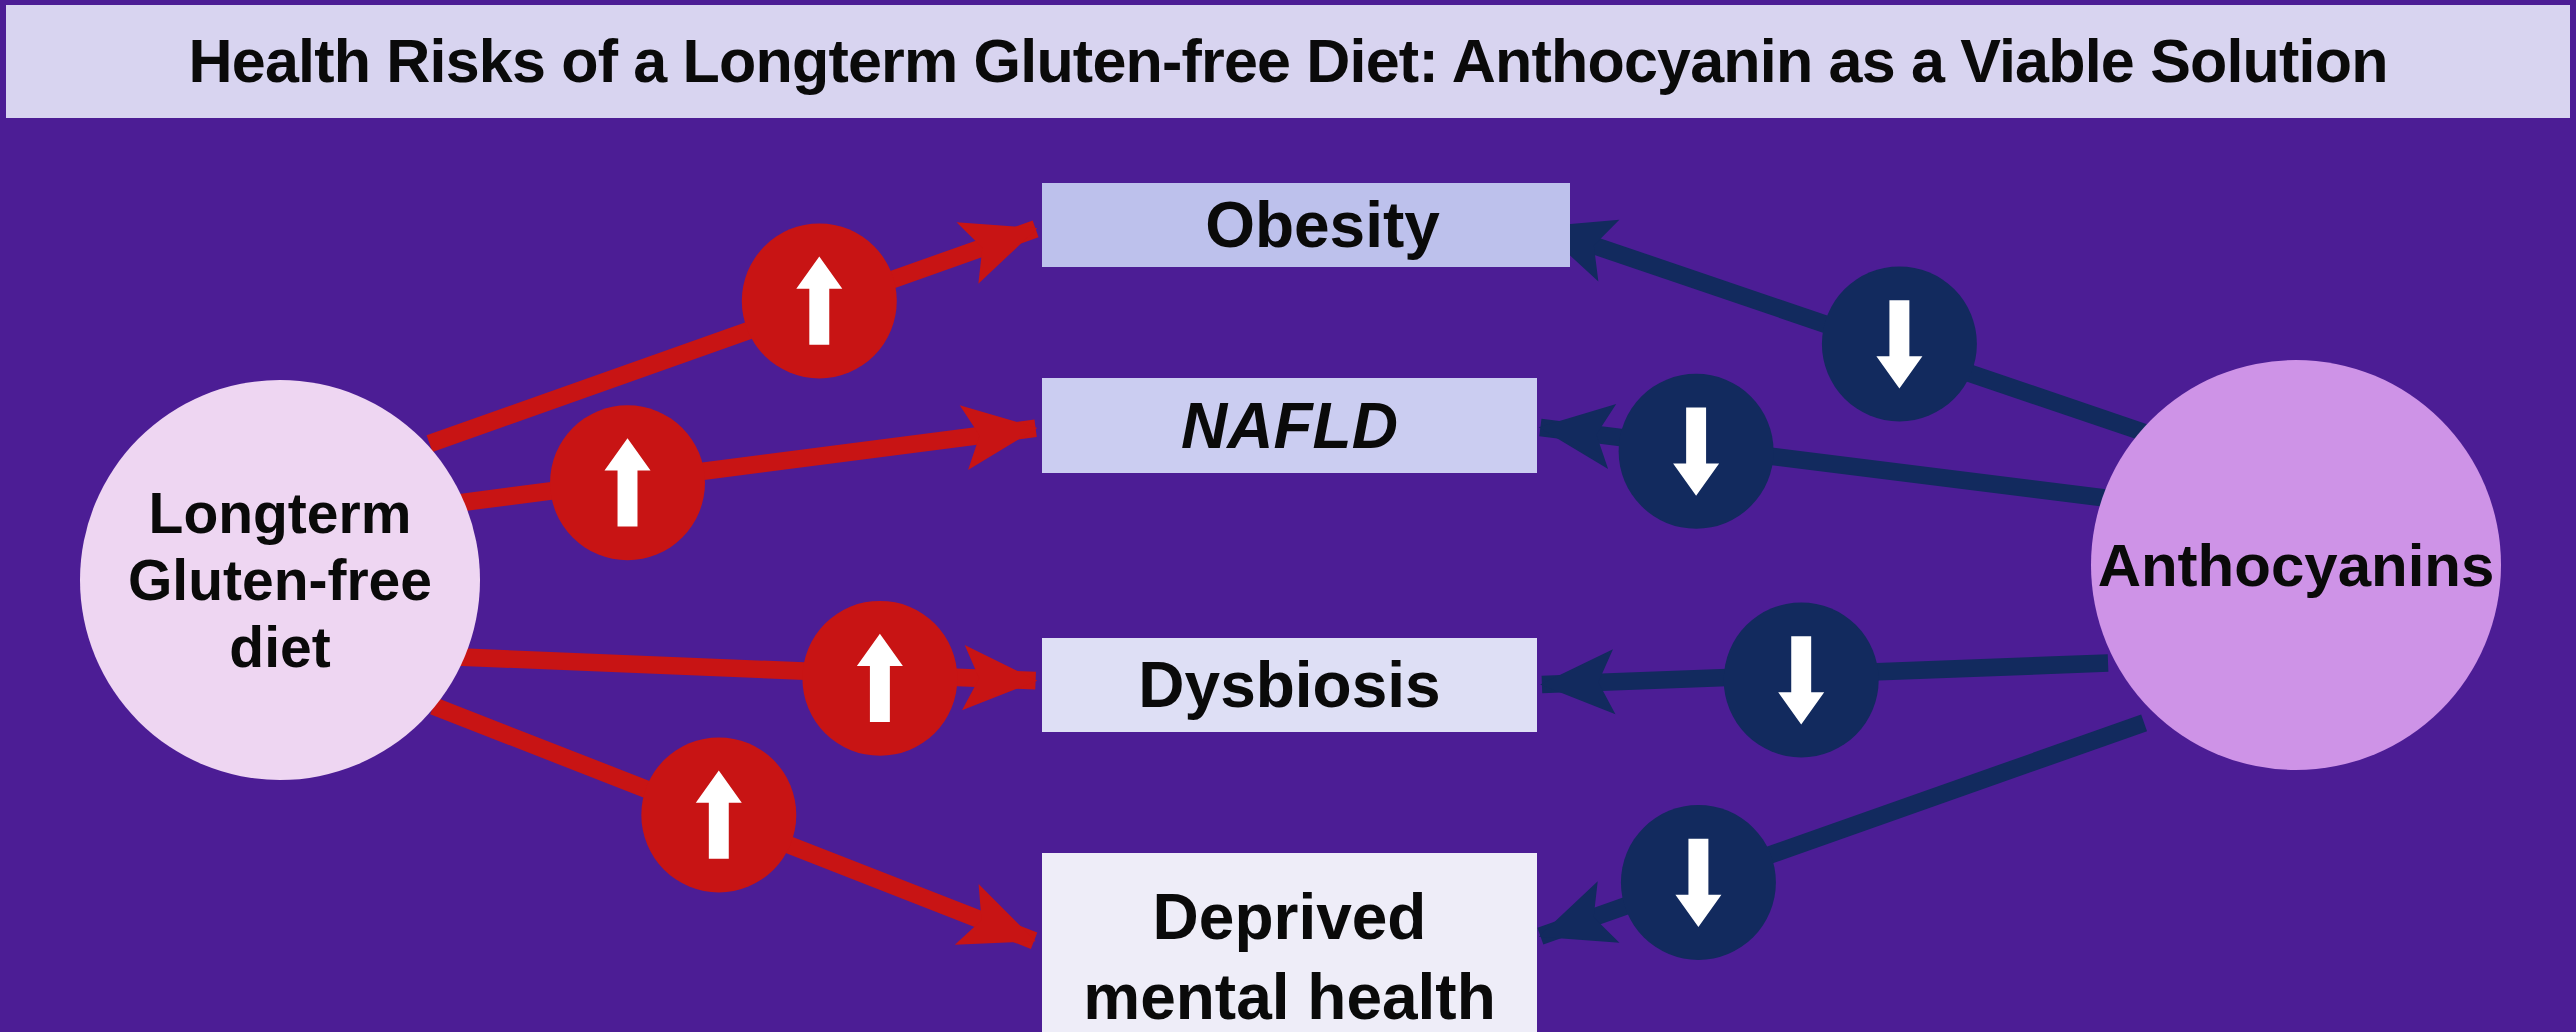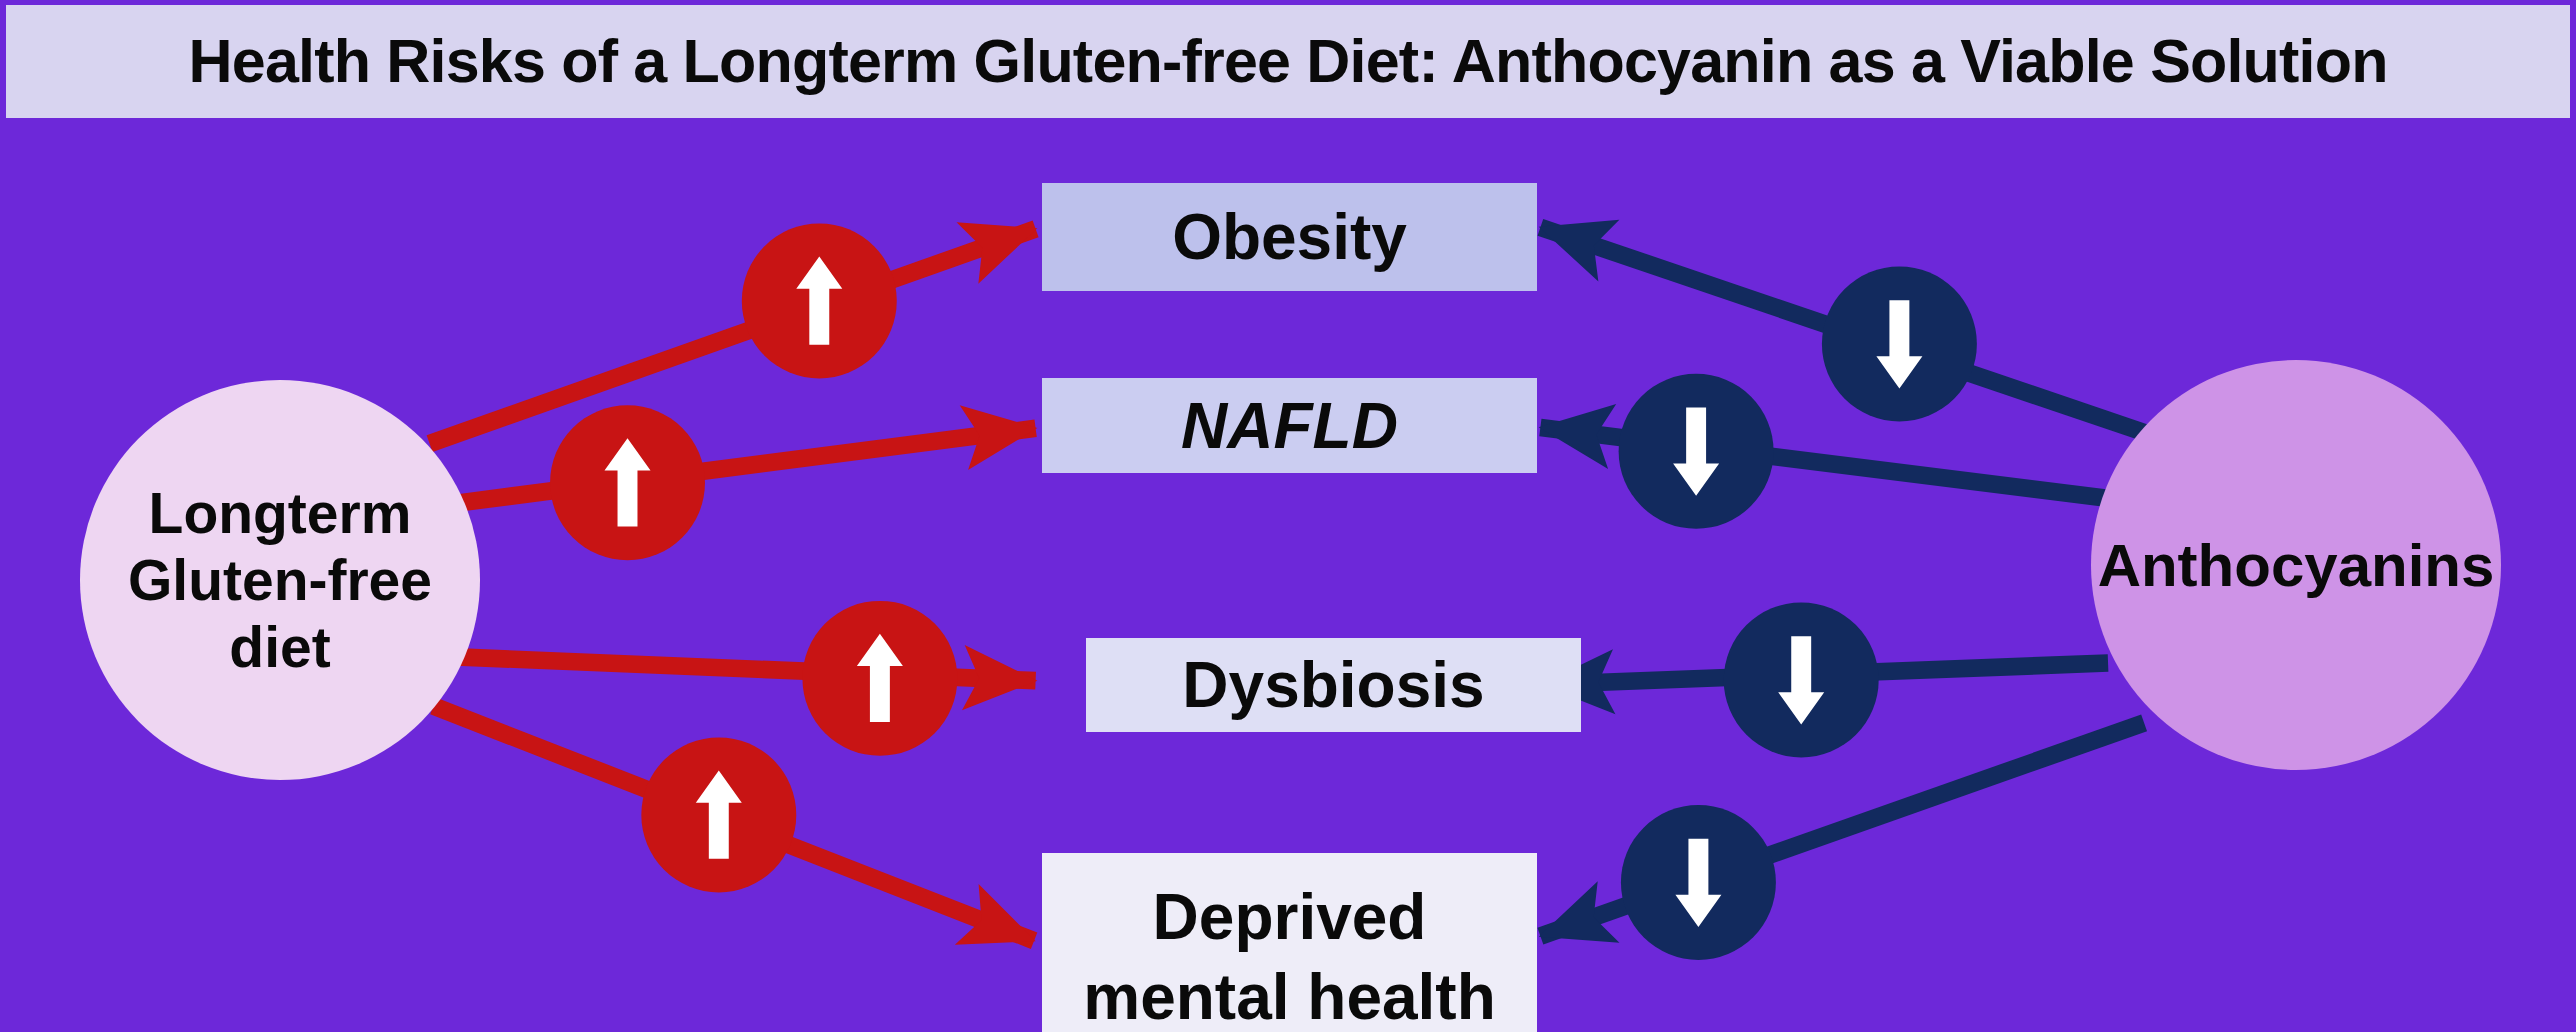--- a/index.html
+++ b/index.html
@@ -1,20 +1,20 @@
 <!DOCTYPE html>
 <html style="font-size:12.3px"><head>
 <meta charset="utf-8">
 <style>
   html, body { margin: 0; padding: 0; background: #ffffff; }
   .canvas {
     position: relative;
     width: 2576px;
     height: 1033px;
-    background: #6d28d9;
+    background: #4c1d95;
     overflow: hidden;
     font-family: "Liberation Sans", sans-serif;
     font-weight: bold;
     color: #0a0a0a;
   }
   svg.links {
     position: absolute;
     left: 0; top: 0;
     width: 2576px;
     height: 1033px;
@@ -66,23 +66,23 @@
     left: 1042px;
     width: 495px;
     z-index: 2;
     display: flex;
     align-items: center;
     justify-content: center;
     text-align: center;
     font-size: 64px;
   }
   .risk-box .label { white-space: pre-line; line-height: 80px; }
-  .risk-0 { top: 183px;  height: 108px; background: #bdc1ec; }
+  .risk-0 { top: 183px;  height: 84px; background: #bdc1ec; padding-left: 33px; }
   .risk-1 { top: 378px;  height: 95px; background: #cbcdf1; font-style: italic; }
-  .risk-2 { top: 638px;  height: 94px; background: #dedff5; margin-left: 44px; }
+  .risk-2 { top: 638px;  height: 94px; background: #dedff5; }
   .risk-3 { top: 853px; height: 207px; background: #eeedf8; }
 </style>
 </head>
 <body>
 
 <div class="canvas">
 
   <svg class="links" viewBox="0 0 3358 1346">
     <defs>
       <marker id="arrow-red" markerUnits="strokeWidth" markerWidth="4.4" markerHeight="3.9" refX="4.15" refY="1.9" orient="auto">

